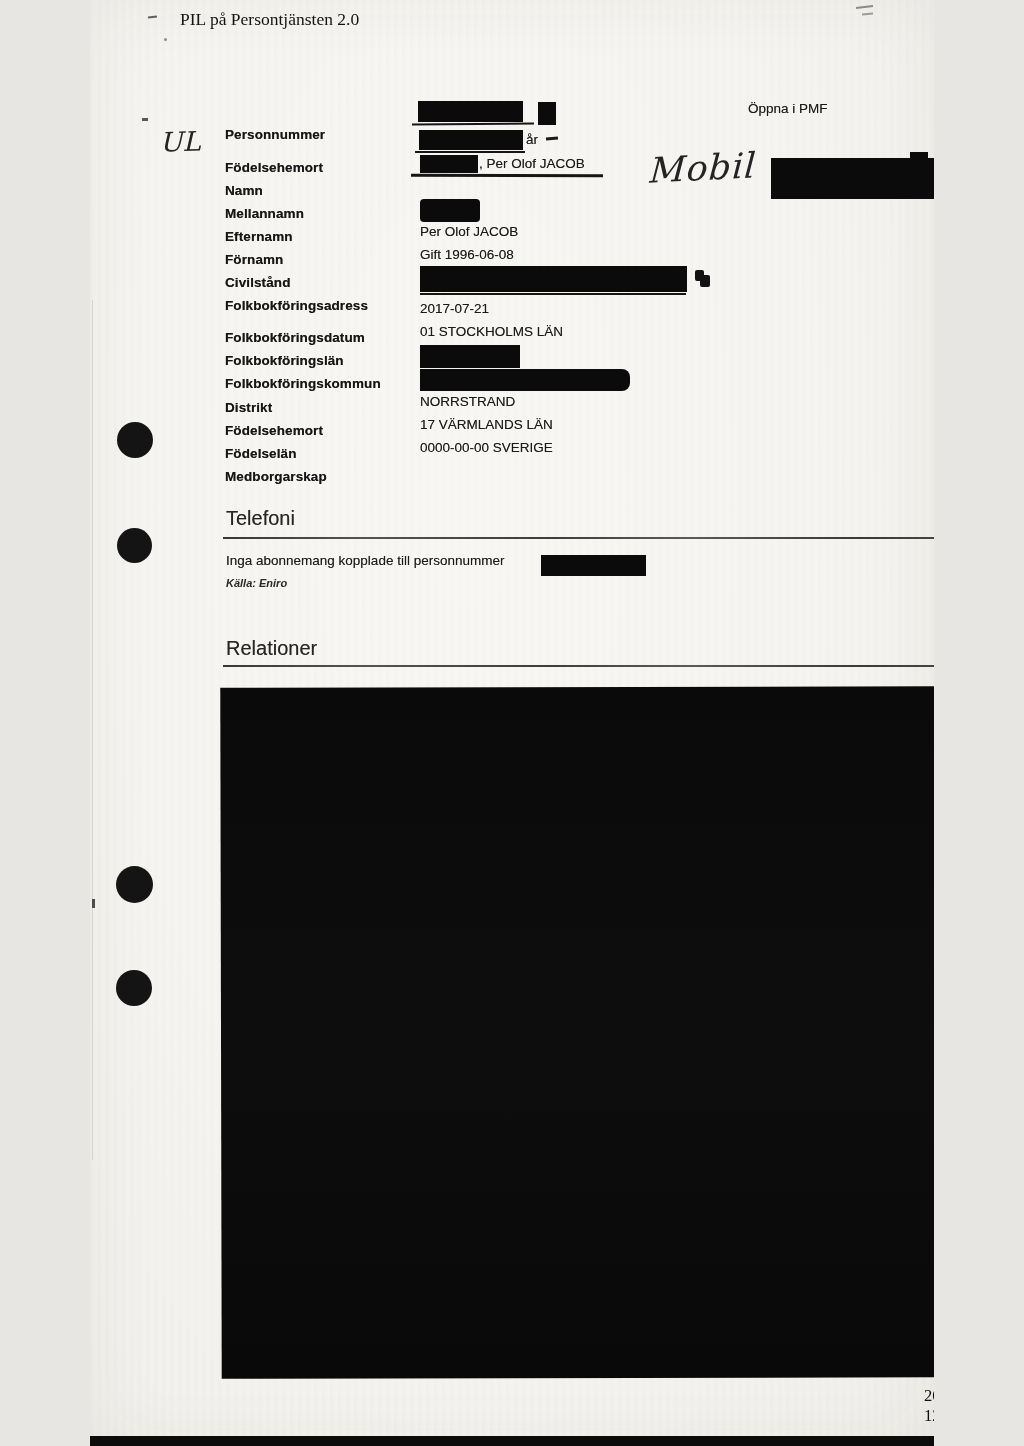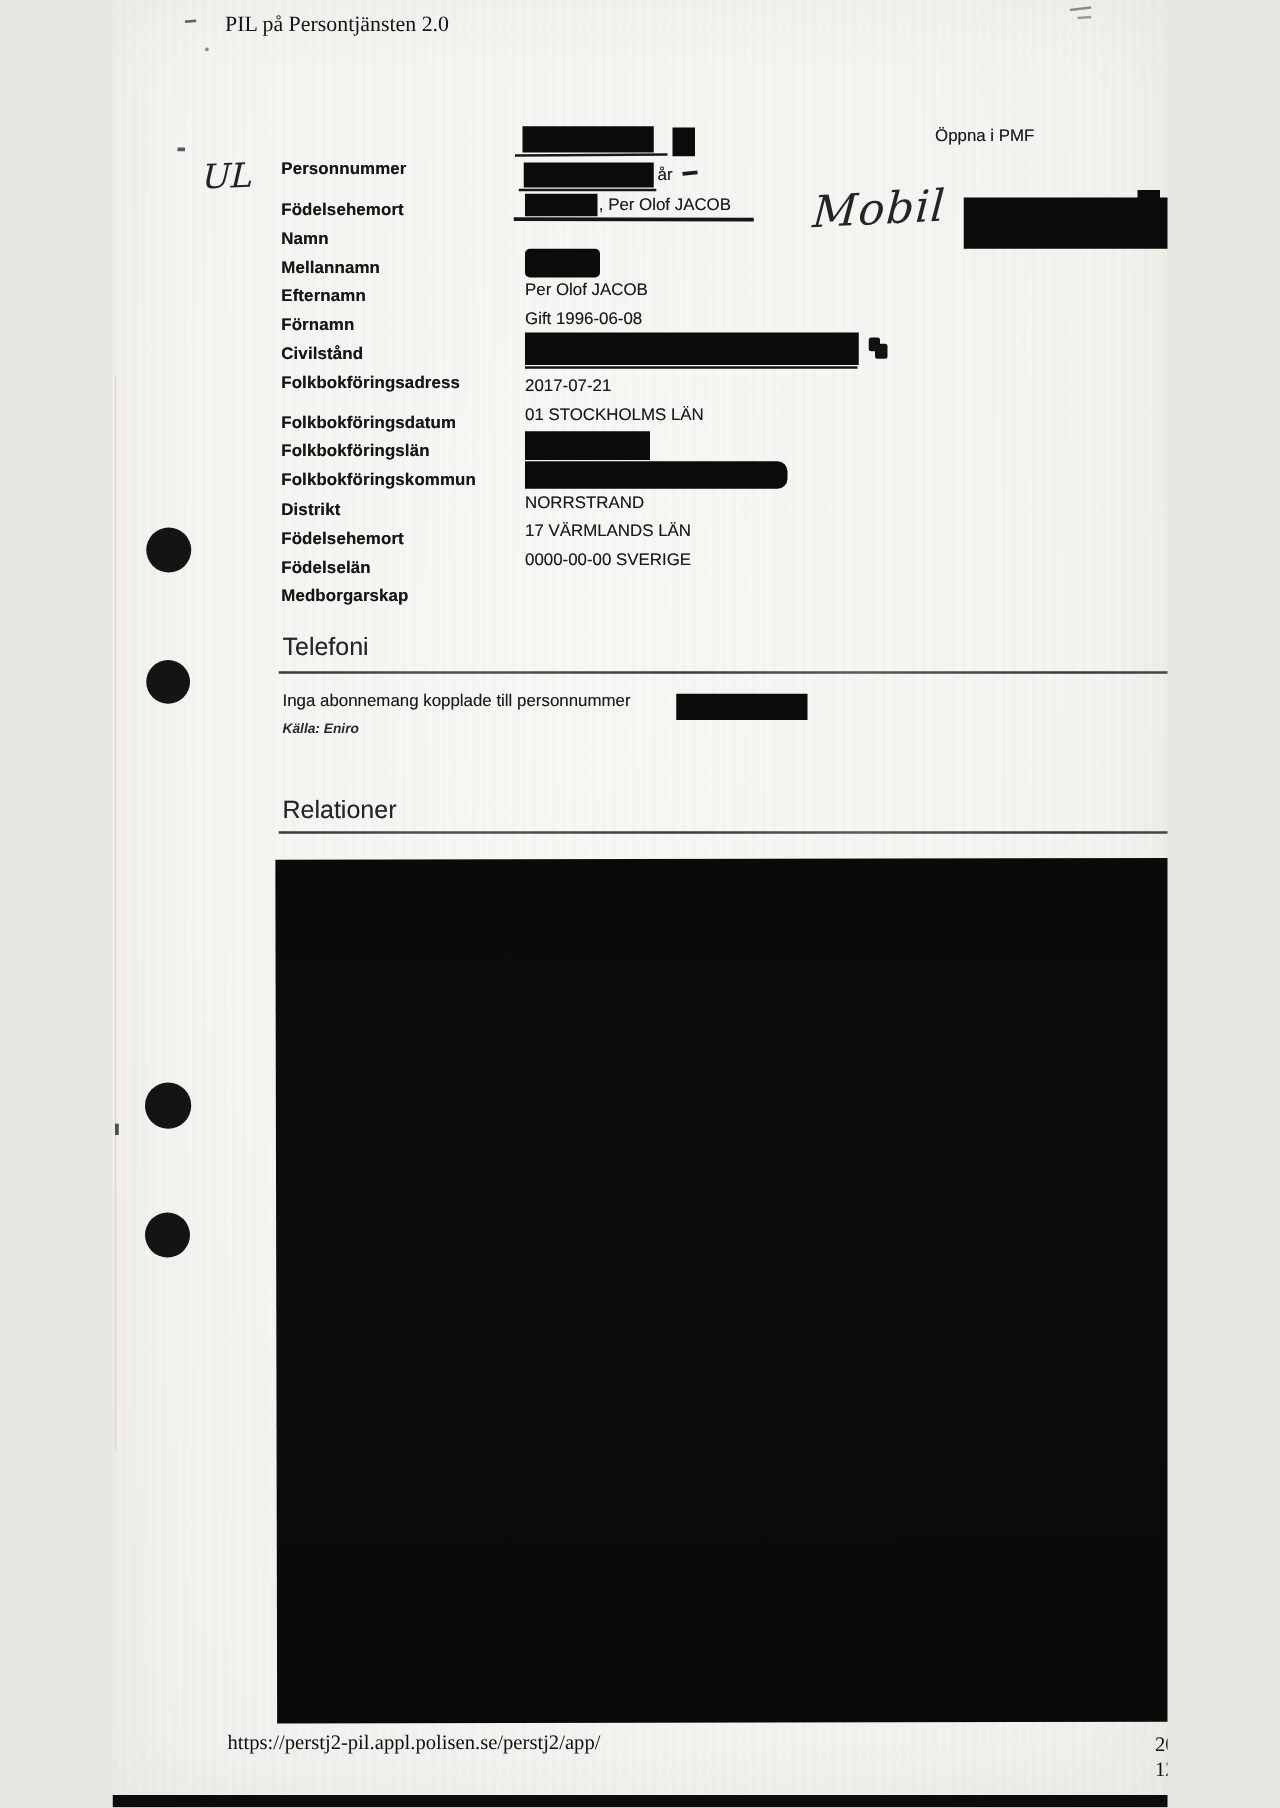--- a/index.html
+++ b/index.html
@@ -123,16 +123,15 @@
   <div class="abs msg" style="left:136px;top:553px;">Inga abonnemang kopplade till personnummer</div>
   <div class="redact" style="left:451px;top:555px;width:105px;height:21px;"></div>
   <div class="abs src" style="left:136px;top:577px;">Källa: Eniro</div>
 
   <div class="abs sect-title" style="left:136px;top:637px;">Relationer</div>
   <div class="toggle-icon" style="left:874px;top:641px;"></div>
   <div class="sect-rule" style="top:665px;"></div>
 
   <div class="redact" style="left:131px;top:687px;width:779px;height:691px;transform:rotate(-.12deg);background:linear-gradient(180deg,#0a0a0a 0%,#0d0d0d 50%,#090909 100%);"></div>
 
-  <div class="abs serif" style="left:92px;top:1384px;font-size:16.5px;color:#101010;">https://perstj2-pil.appl.polisen.se/perstj2/app/</div>
   <div class="abs serif" style="left:834px;top:1386px;font-size:16.5px;color:#101010;">2017-12-18</div>
 
 </div>
 
 </body></html>

